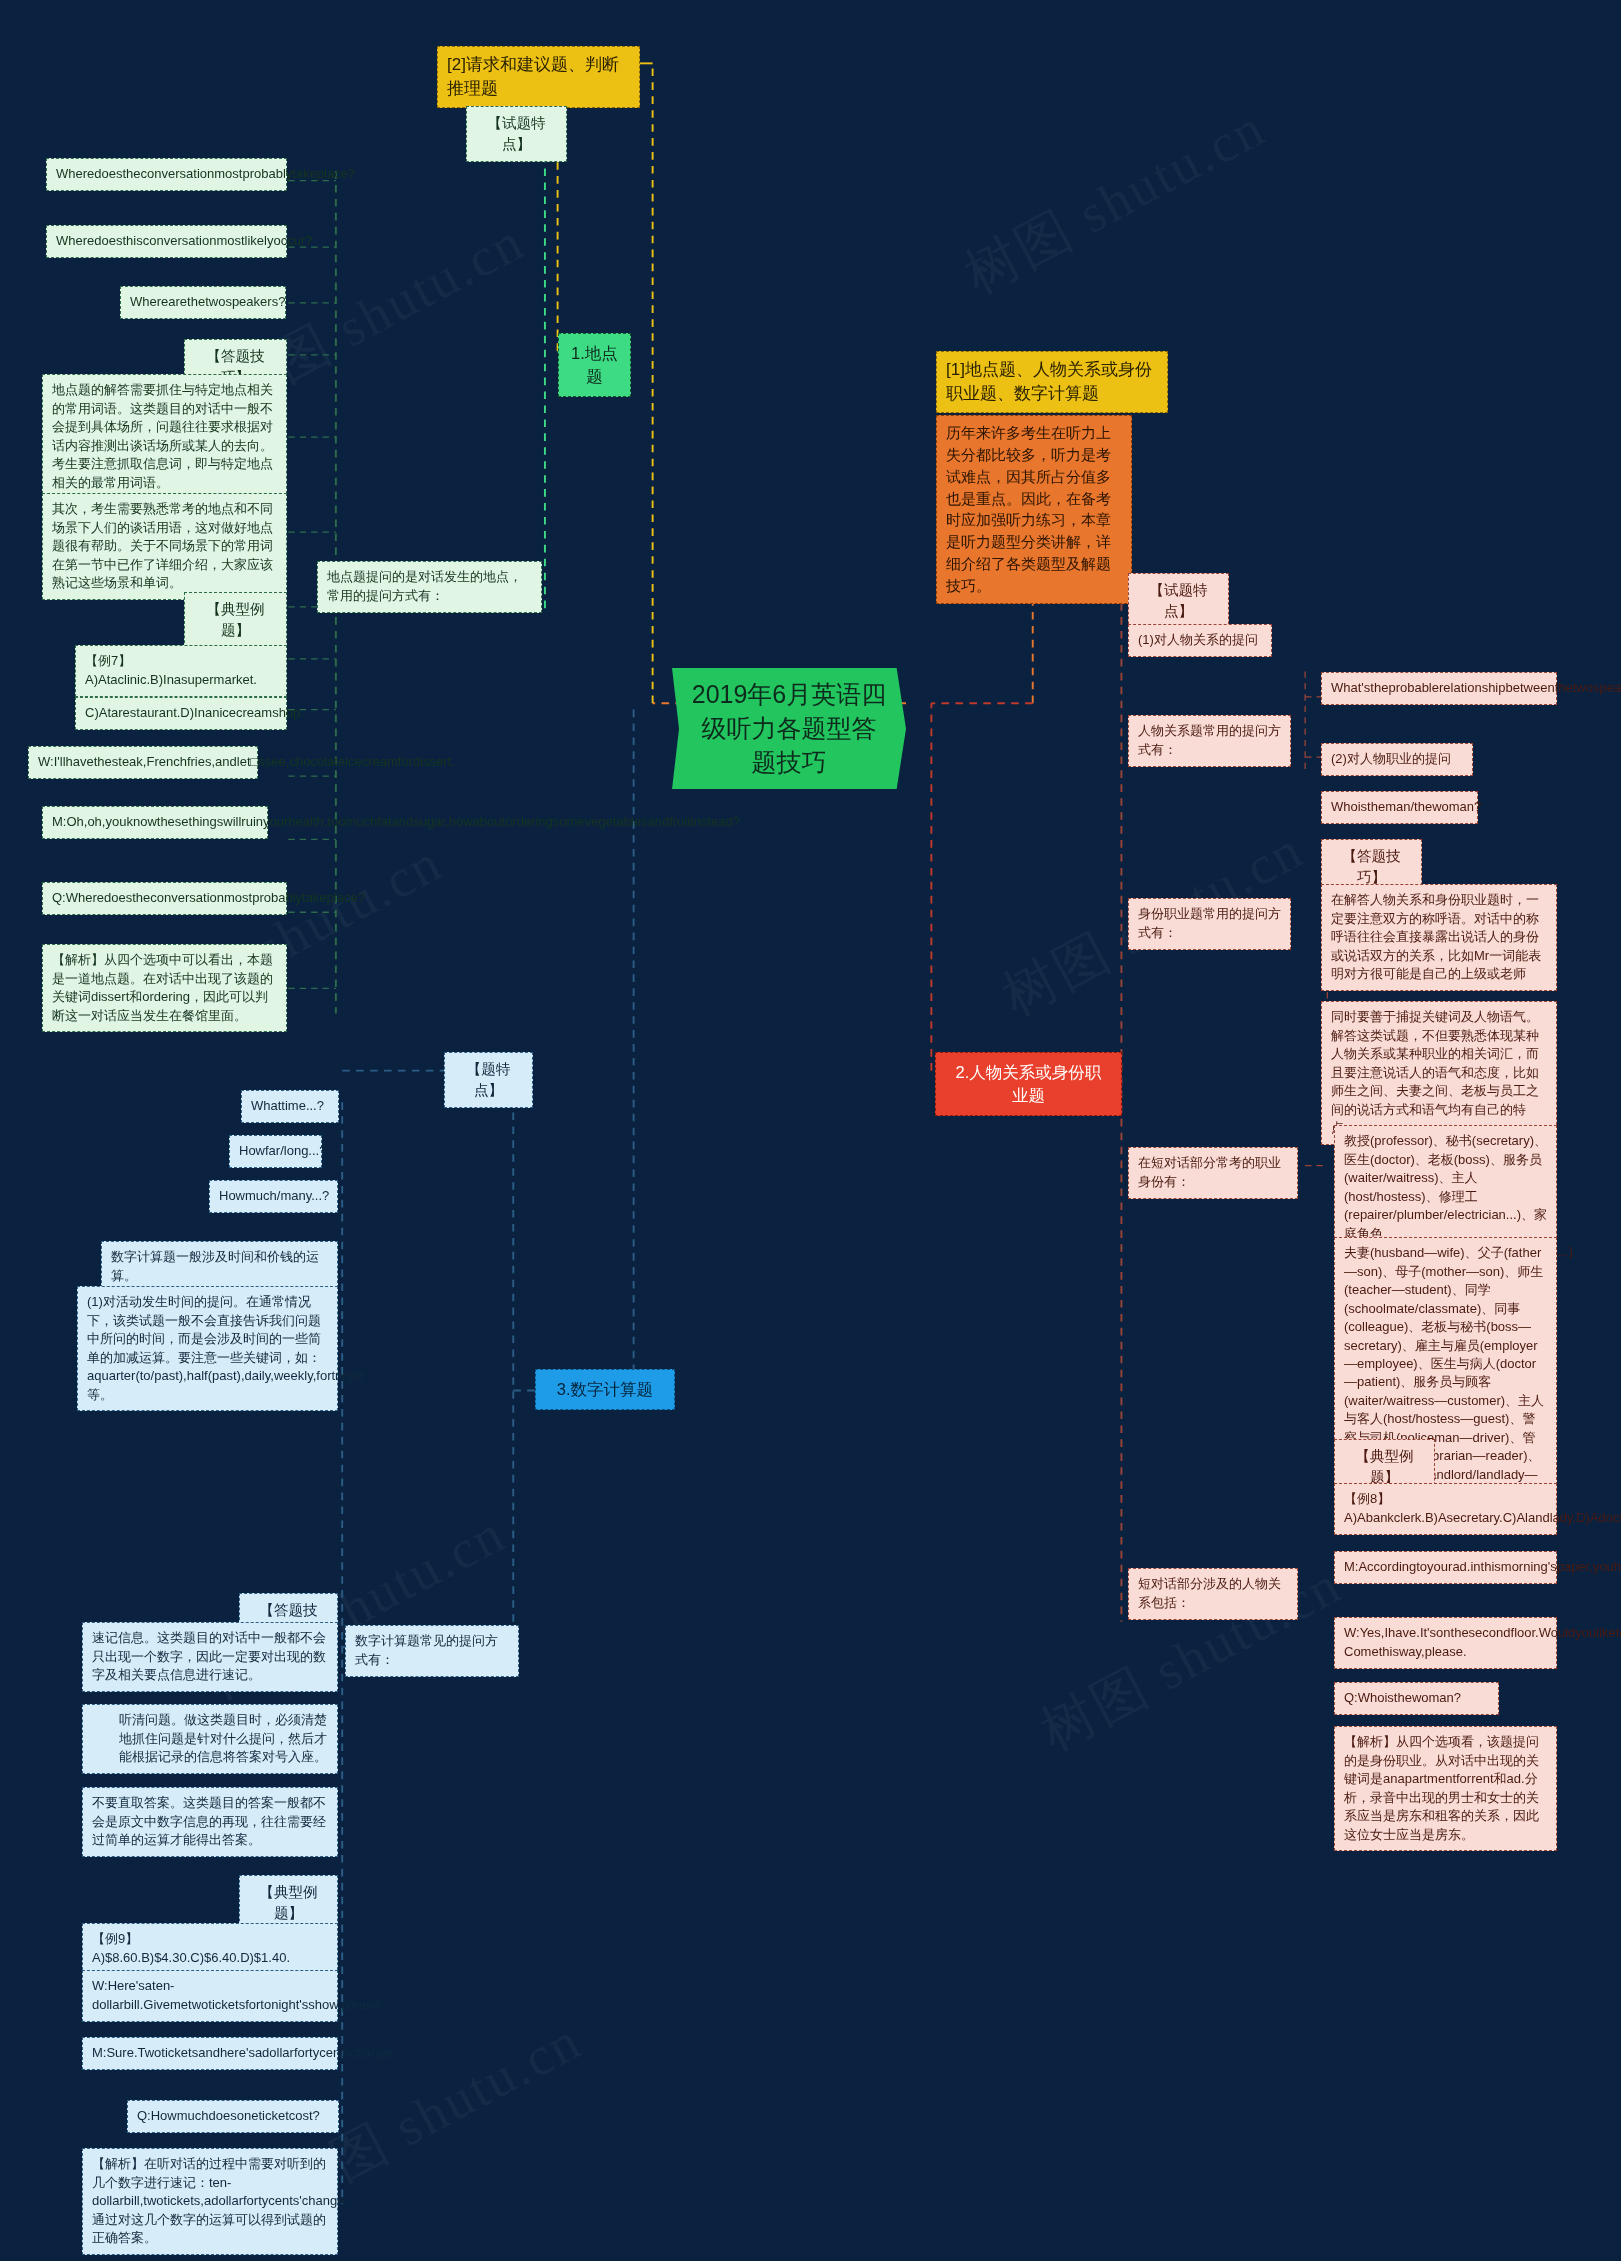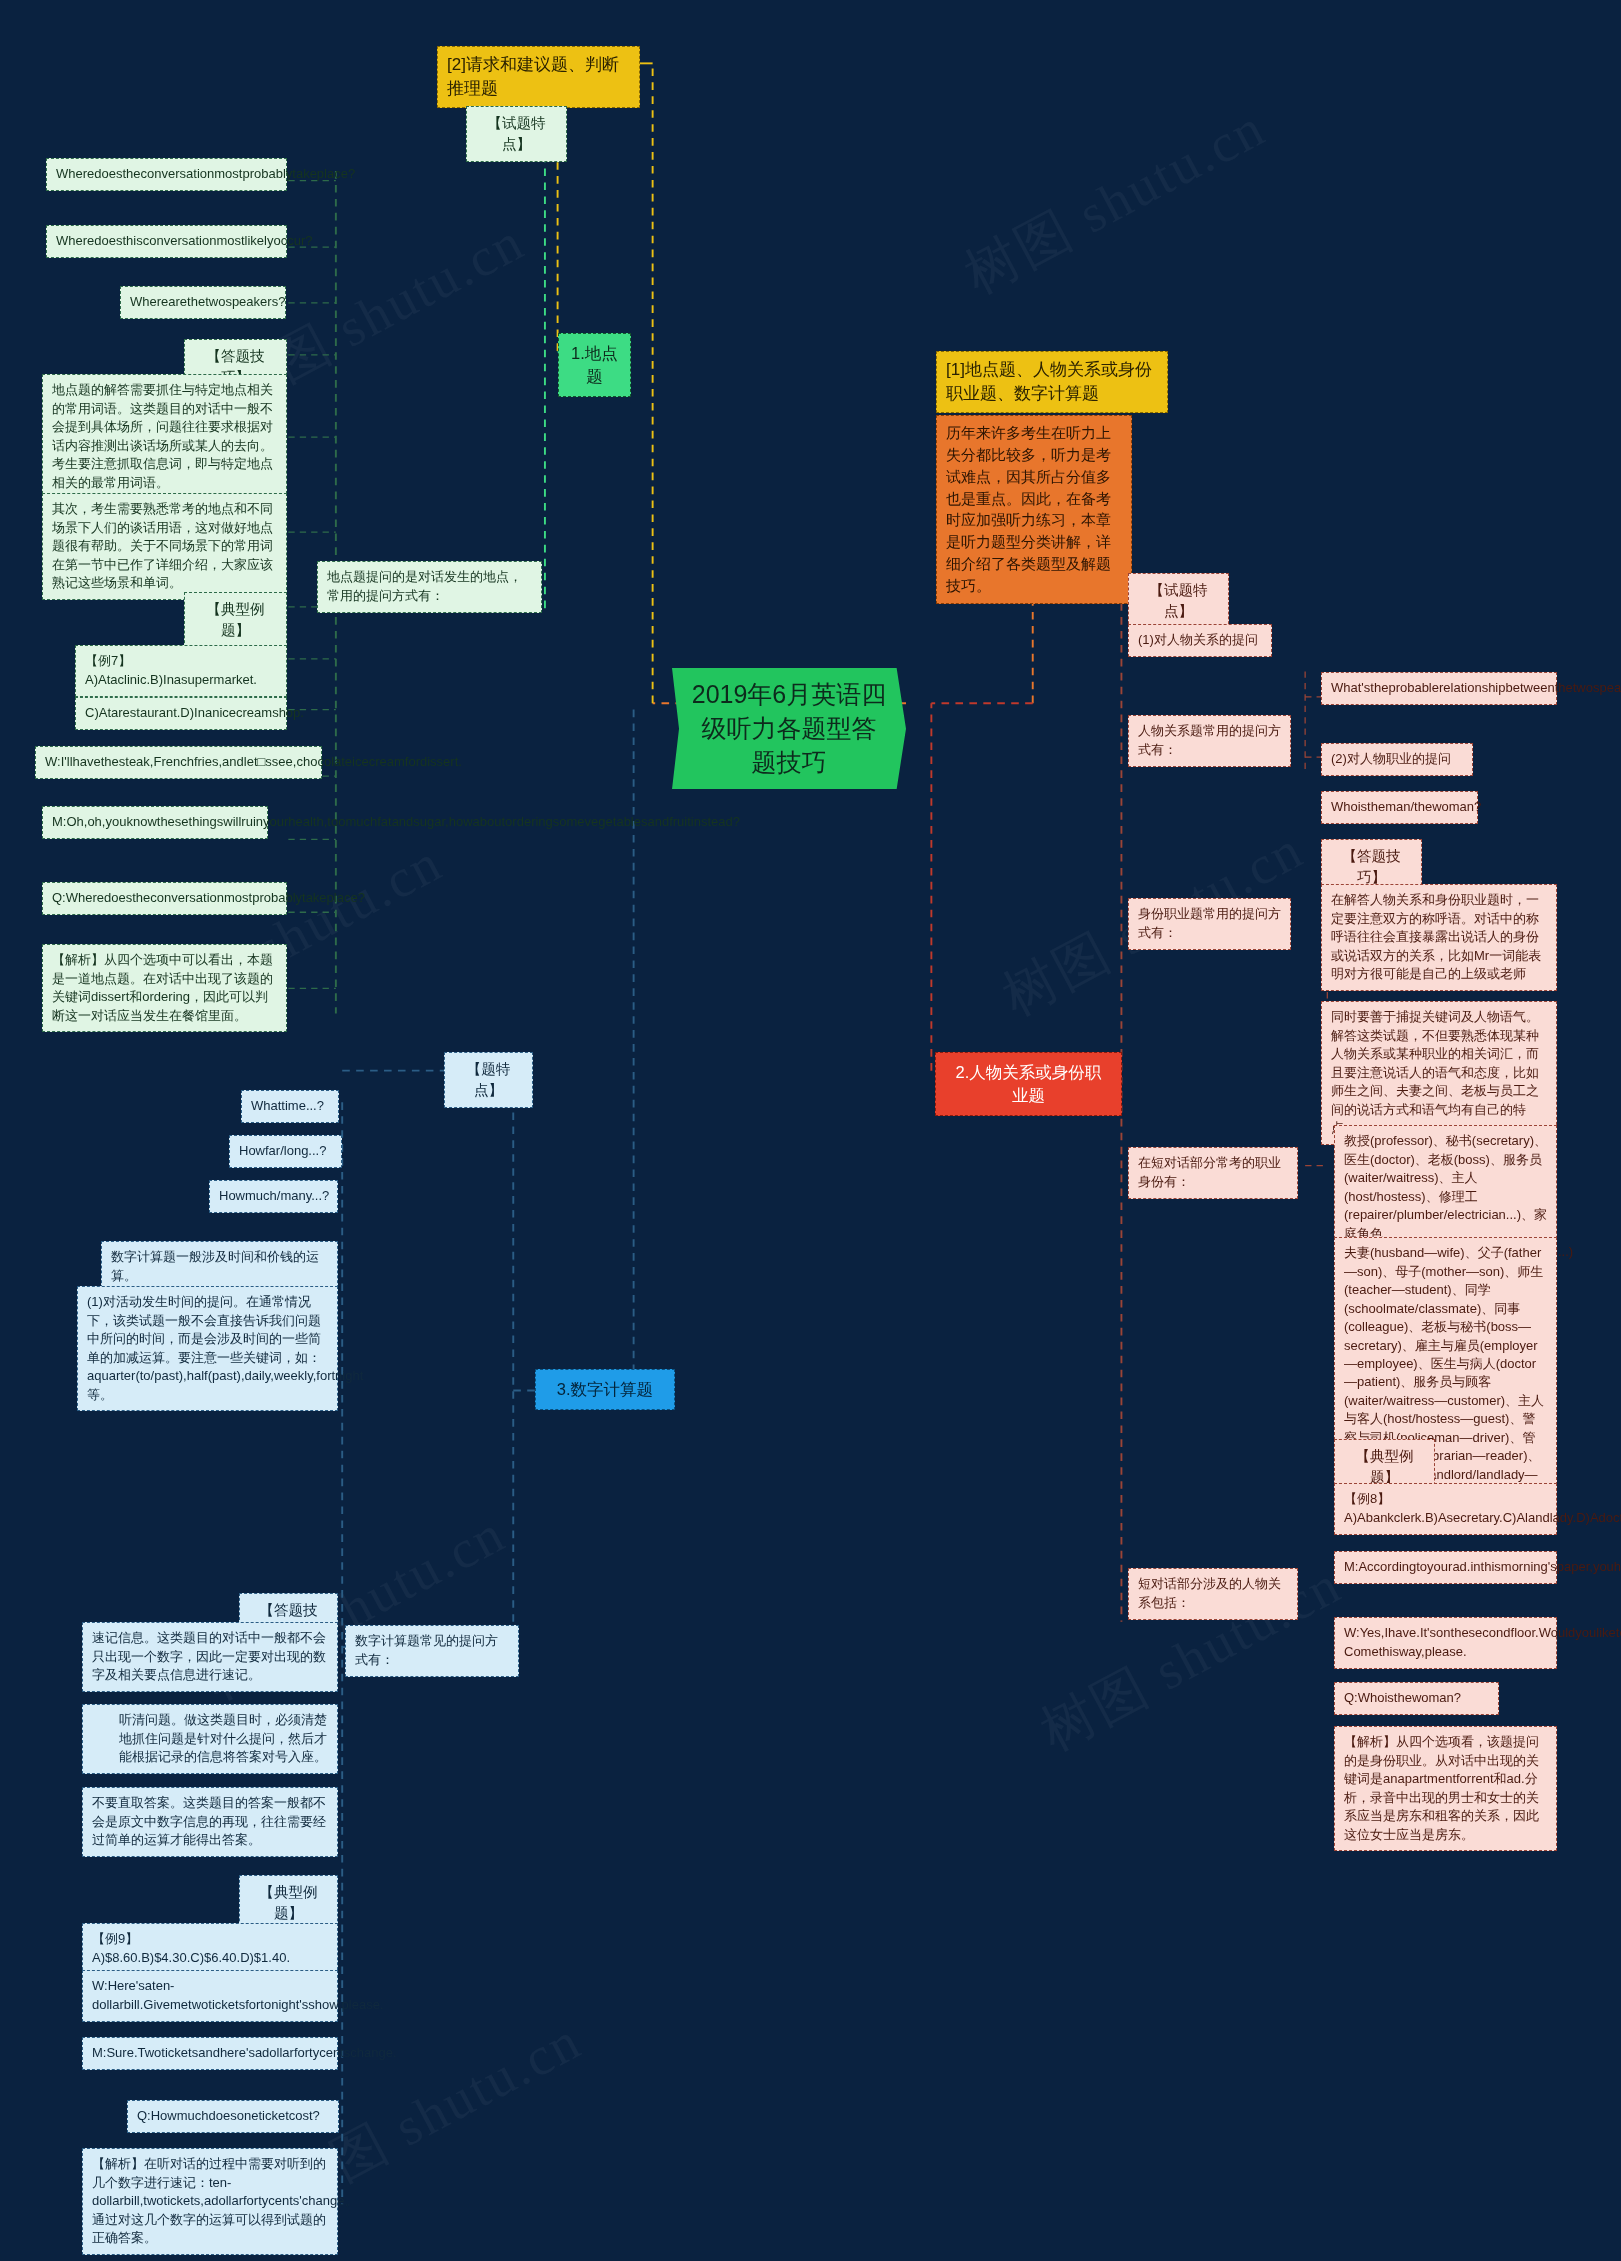--- a/index.html
+++ b/index.html
@@ -139,21 +139,21 @@
   </div>
   <div class="node mint hdr" style="left:184px;top:592px;width:103px;">
     <span>【典型例题】</span>
   </div>
   <div class="node mint" style="left:75px;top:645px;width:212px;">
     <span>【例7】A)Ataclinic.B)Inasupermarket.</span>
   </div>
   <div class="node mint" style="left:75px;top:697px;width:212px;">
     <span>C)Atarestaurant.D)Inanicecreamshop.</span>
   </div>
-  <div class="node mint" style="left:35px;top:746px;width:287px;">
+  <div class="node mint" style="left:28px;top:746px;width:230px;">
     <span>W:I'llhavethesteak,Frenchfries,andlet□ssee,chocolateicecreamfordissert.</span>
   </div>
   <div class="node mint" style="left:42px;top:806px;width:226px;">
     <span>M:Oh,oh,youknowthesethingswillruinyourhealth,toomuchfatandsugar,howaboutorderingsomevegetablesandfruitinstead?</span>
   </div>
   <div class="node mint" style="left:42px;top:882px;width:245px;">
     <span>Q:Wheredoestheconversationmostprobablytakeplace?</span>
   </div>
   <div class="node mint" style="left:42px;top:944px;width:245px;">
     <span>【解析】从四个选项中可以看出，本题是一道地点题。在对话中出现了该题的关键词dissert和ordering，因此可以判断这一对话应当发生在餐馆里面。</span>
@@ -235,21 +235,21 @@
   </div>
   <div class="node blue hdr" style="left:444px;top:1052px;width:89px;">
     <span>【题特点】</span>
   </div>
   <div class="node blue" style="left:345px;top:1625px;width:174px;">
     <span>数字计算题常见的提问方式有：</span>
   </div>
   <div class="node blue" style="left:241px;top:1090px;width:98px;">
     <span>Whattime...?</span>
   </div>
-  <div class="node blue" style="left:229px;top:1135px;width:113px;">
+  <div class="node blue" style="left:229px;top:1135px;width:93px;">
     <span>Howfar/long...?</span>
   </div>
   <div class="node blue" style="left:209px;top:1180px;width:129px;">
     <span>Howmuch/many...?</span>
   </div>
   <div class="node blue" style="left:101px;top:1241px;width:237px;">
     <span>数字计算题一般涉及时间和价钱的运算。</span>
   </div>
   <div class="node blue" style="left:77px;top:1286px;width:261px;">
     <span>(1)对活动发生时间的提问。在通常情况下，该类试题一般不会直接告诉我们问题中所问的时间，而是会涉及时间的一些简单的加减运算。要注意一些关键词，如：aquarter(to/past),half(past),daily,weekly,fortnight等。</span>

